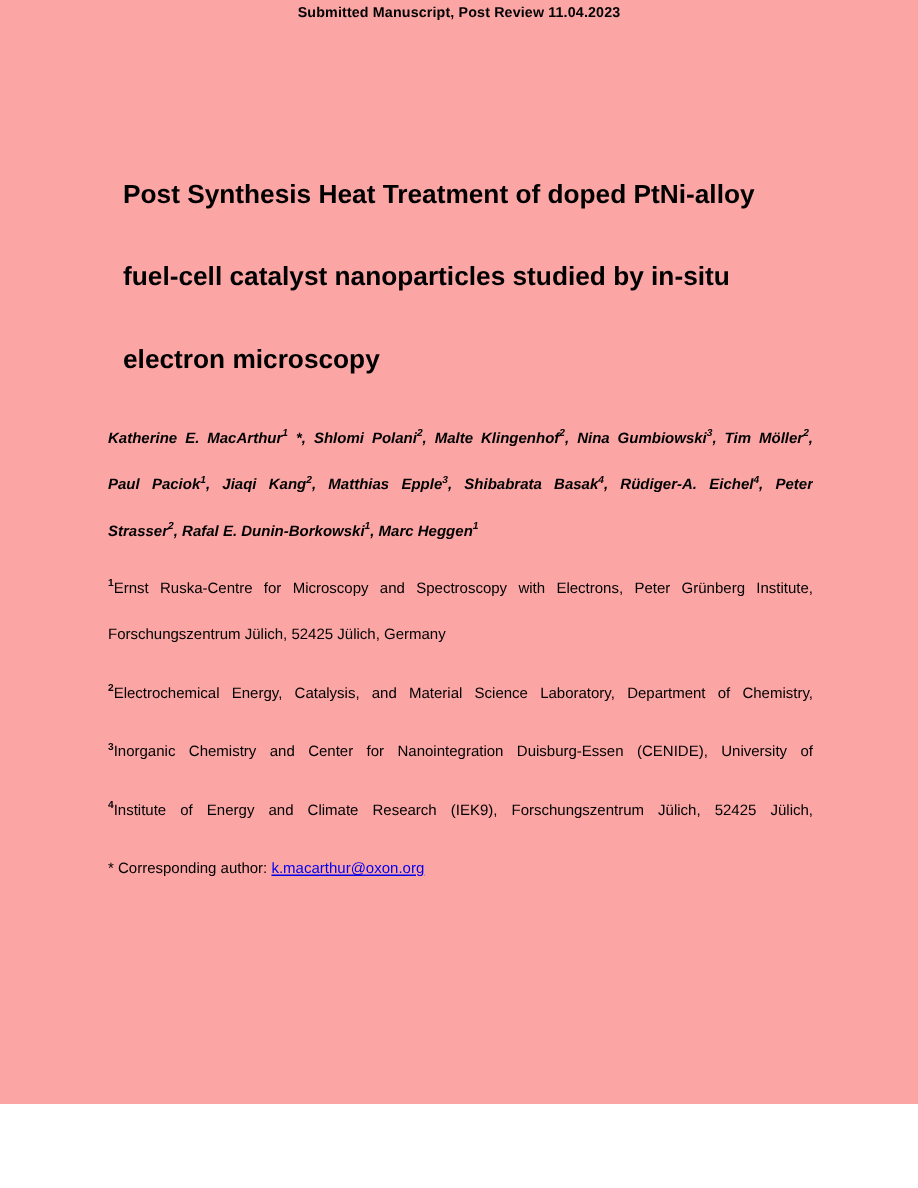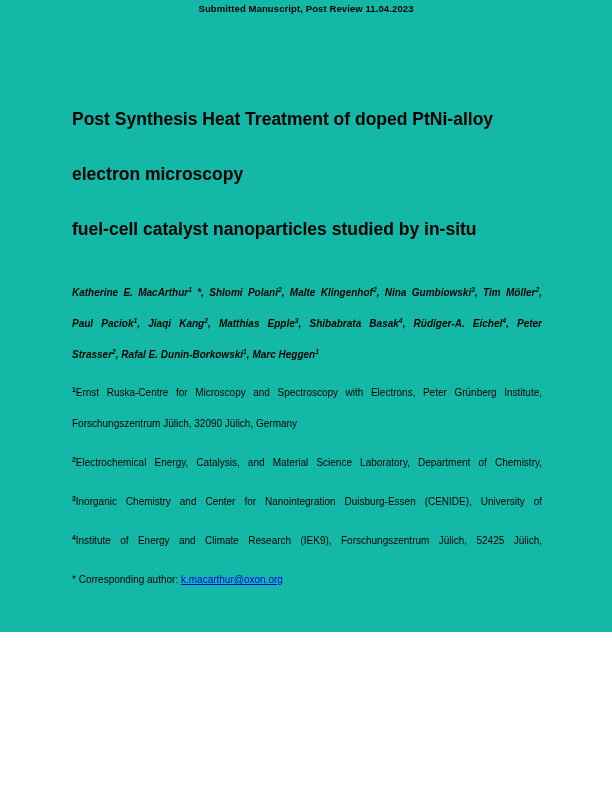--- a/index.html
+++ b/index.html
@@ -1,25 +1,25 @@
 <!DOCTYPE html>
 <html><head>
 <meta charset="utf-8">
 <style>
   html,body{margin:0;padding:0;background:#ffffff;}
   .page{
-    position:relative;width:612px;height:632px;background:#14b8a6;
+    position:relative;width:612px;height:736px;background:#fca5a5;
     font-family:"Liberation Sans",sans-serif;color:#000;overflow:hidden;
   }
   .header{
     position:absolute;top:3px;left:0;width:100%;
     text-align:center;font-size:9.5px;font-weight:700;letter-spacing:0.1px;
   }
   .title{
-    position:absolute;top:92px;left:72px;width:470px;margin:0;
+    position:absolute;top:92px;left:72px;width:470px;margin:10px;
     font-size:17.5px;font-weight:700;line-height:55px;
   }
   .tline{display:block;white-space:nowrap;}
   .authors{
     position:absolute;top:277px;left:72px;width:470px;
     font-size:10px;font-weight:700;font-style:italic;line-height:31px;
   }
   .backmatter{
     position:absolute;top:377px;left:72px;width:470px;
     font-size:10px;line-height:31px;
@@ -37,34 +37,34 @@
 </style>
 </head>
 <body>
 
 <div class="page">
 
   <div class="header">Submitted Manuscript, Post Review 11.04.2023</div>
 
   <h1 class="title">
     <span class="tline">Post Synthesis Heat Treatment of doped PtNi-alloy</span>
+    <span class="tline">fuel-cell catalyst nanoparticles studied by in-situ</span>
     <span class="tline">electron microscopy</span>
-    <span class="tline">fuel-cell catalyst nanoparticles studied by in-situ</span>
   </h1>
 
   <div class="authors">
     <span class="jline">Katherine E. MacArthur<sup>1</sup> *, Shlomi Polani<sup>2</sup>, Malte Klingenhof<sup>2</sup>, Nina Gumbiowski<sup>3</sup>, Tim Möller<sup>2</sup>,</span>
     <span class="jline">Paul Paciok<sup>1</sup>, Jiaqi Kang<sup>2</sup>, Matthias Epple<sup>3</sup>, Shibabrata Basak<sup>4</sup>, Rüdiger-A. Eichel<sup>4</sup>, Peter</span>
     <span class="lline">Strasser<sup>2</sup>, Rafal E. Dunin-Borkowski<sup>1</sup>, Marc Heggen<sup>1</sup></span>
   </div>
 
   <div class="backmatter">
     <p class="aff">
       <span class="jline"><sup>1</sup>Ernst Ruska-Centre for Microscopy and Spectroscopy with Electrons, Peter Grünberg Institute,</span>
-      <span class="lline">Forschungszentrum Jülich, 32090 Jülich, Germany</span>
+      <span class="lline">Forschungszentrum Jülich, 52425 Jülich, Germany</span>
     </p>
     <p class="aff">
       <span class="jline"><sup>2</sup>Electrochemical Energy, Catalysis, and Material Science Laboratory, Department of Chemistry,</span>
     </p>
     <p class="aff">
       <span class="jline"><sup>3</sup>Inorganic Chemistry and Center for Nanointegration Duisburg-Essen (CENIDE), University of</span>
     </p>
     <p class="aff">
       <span class="jline"><sup>4</sup>Institute of Energy and Climate Research (IEK9), Forschungszentrum Jülich, 52425 Jülich,</span>
     </p>

